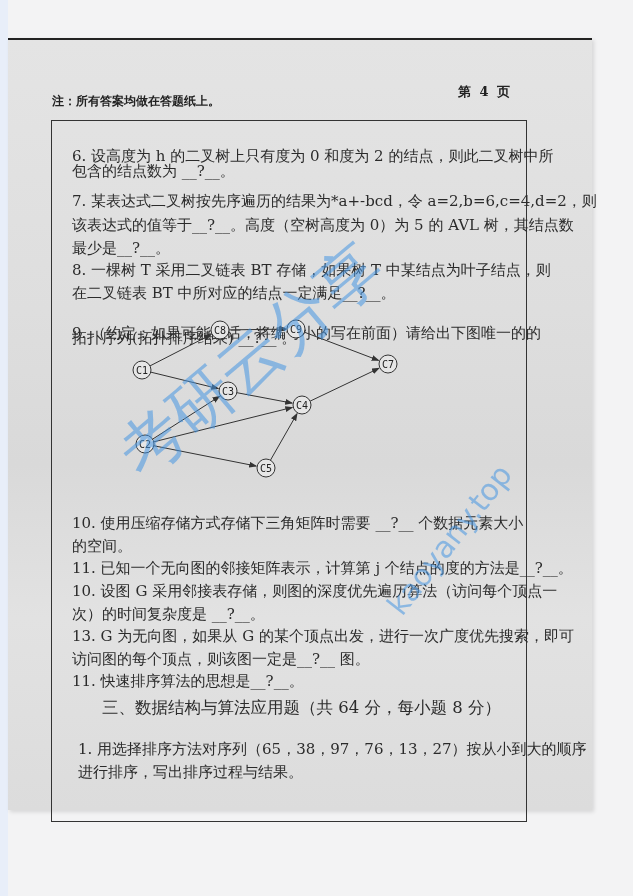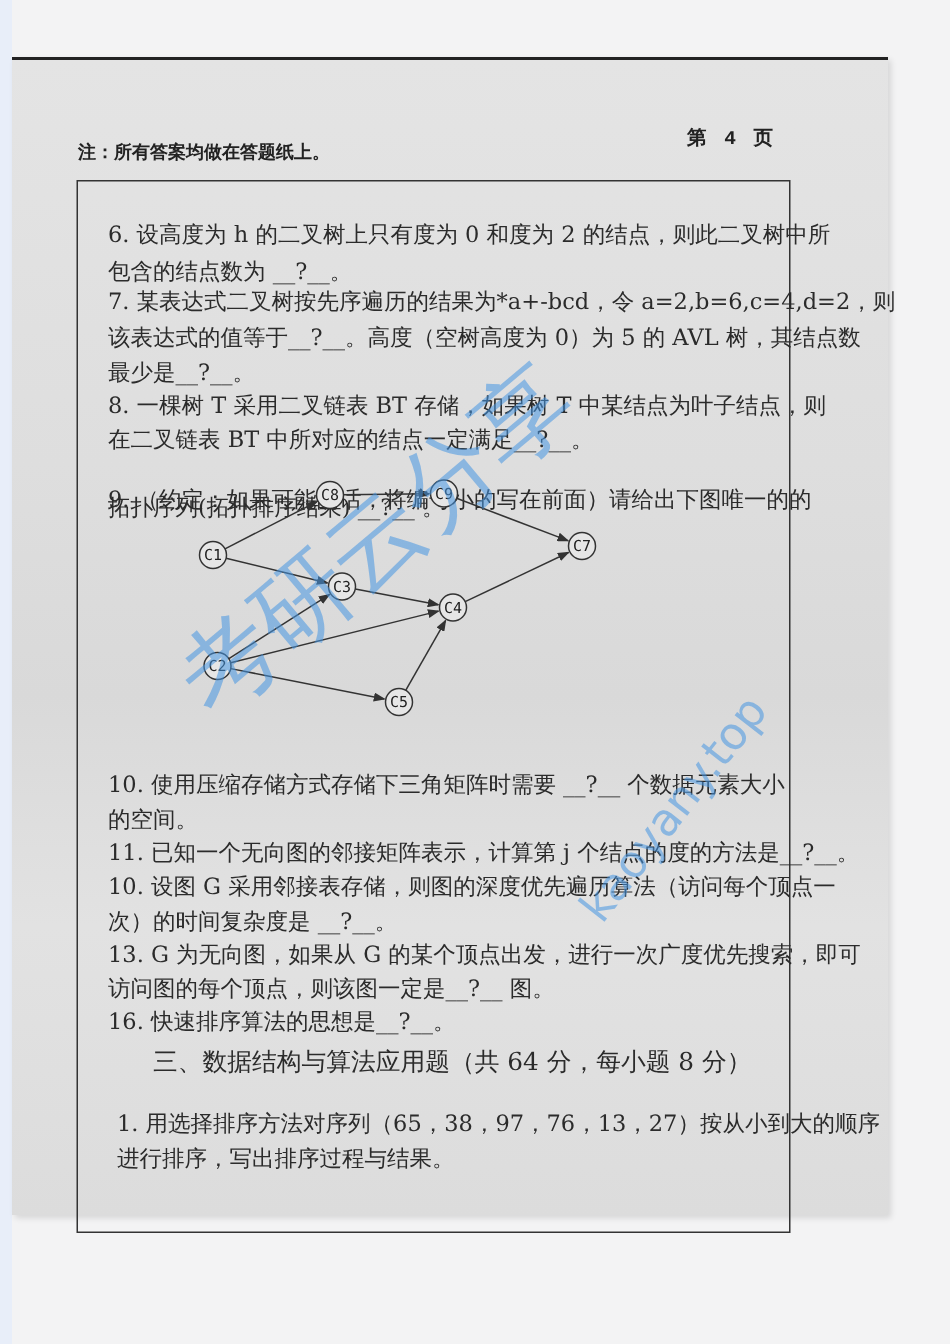--- a/index.html
+++ b/index.html
@@ -13,21 +13,21 @@
   .paper {
     position:absolute; left:8px; top:38px; width:584px; height:770px;
     background:linear-gradient(180deg,#e4e4e4 0%,#dedede 35%,#d9d9d9 55%,#e2e2e2 75%,#dcdcdc 100%);
     border-top:2px solid #222;
     box-shadow: 2px 2px 4px rgba(0,0,0,0.12);
   }
   .header-note {
     position:absolute; left:52px; top:93px; font-size:12px; font-weight:bold; color:#222;
   }
   .page-num {
-    position:absolute; left:458px; top:83px; font-size:13px; font-weight:bold; color:#222; letter-spacing:2px;font-family:Liberation Mono, monospace;
+    position:absolute; left:458px; top:83px; font-size:13px; font-weight:bold; color:#222; letter-spacing:2px;
   }
   .answer-box {
     position:absolute; left:51px; top:120px; width:476px; height:702px;
     border:1px solid #333; box-sizing:border-box;
   }
   .line {
     position:absolute; left:72px; font-size:15px; white-space:nowrap; color:#2b2b2b;
   }
   .section-title {
     position:absolute; left:78px; top:697px; font-size:16.5px; white-space:nowrap; color:#2b2b2b;margin-left:24px;
@@ -44,21 +44,21 @@
 
 <div class="scan-edge"></div>
 <div class="paper"></div>
 
 <div class="header-note">注：所有答案均做在答题纸上。</div>
 <div class="page-num">第 4 页</div>
 
 <div class="answer-box"></div>
 
 <div class="line" style="top:147px">6.   设高度为 h 的二叉树上只有度为 0 和度为 2 的结点，则此二叉树中所</div>
-<div class="line" style="top:172px">包含的结点数为 __?__。</div>
+<div class="line" style="top:162px">包含的结点数为 __?__。</div>
 
 <div class="line" style="top:192px">7.   某表达式二叉树按先序遍历的结果为*a+-bcd，令 a=2,b=6,c=4,d=2，则</div>
 <div class="line" style="top:216px">该表达式的值等于__?__。高度（空树高度为 0）为 5 的 AVL 树，其结点数</div>
 <div class="line" style="top:239px">最少是__?__。</div>
 
 <div class="line" style="top:261px">8.   一棵树 T 采用二叉链表 BT 存储，如果树 T 中某结点为叶子结点，则</div>
 <div class="line" style="top:284px">在二叉链表 BT 中所对应的结点一定满足__?__。</div>
 
 <div class="line" style="top:324px">9.   （约定：如果可能的话，将编号小的写在前面）请给出下图唯一的的</div>
 <div class="line" style="top:329px">拓扑序列(拓扑排序结果) __?__ 。</div>
@@ -123,20 +123,20 @@
 <div class="line" style="top:537px">的空间。</div>
 
 <div class="line" style="top:559px">11. 已知一个无向图的邻接矩阵表示，计算第 j 个结点的度的方法是__?__。</div>
 
 <div class="line" style="top:582px">10. 设图 G 采用邻接表存储，则图的深度优先遍历算法（访问每个顶点一</div>
 <div class="line" style="top:605px">次）的时间复杂度是 __?__。</div>
 
 <div class="line" style="top:627px">13. G 为无向图，如果从 G 的某个顶点出发，进行一次广度优先搜索，即可</div>
 <div class="line" style="top:650px">访问图的每个顶点，则该图一定是__?__ 图。</div>
 
-<div class="line" style="top:672px">16. 快速排序算法的思想是__?__。</div>
+<div class="line" style="top:672px">11. 快速排序算法的思想是__?__。</div>
 
 <div class="section-title">三、数据结构与算法应用题（共 64 分，每小题 8 分）</div>
 <div class="line" style="top:740px; left:78px">1.  用选择排序方法对序列（65，38，97，76，13，27）按从小到大的顺序</div>
 <div class="line" style="top:763px; left:78px">     进行排序，写出排序过程与结果。</div>
 
 <div class="watermark" style="left:100px; top:430px; font-size:64px; transform:rotate(-40deg); transform-origin:left top;">考研云分享</div>
 <div class="watermark" style="left:380px; top:600px; font-size:30px; transform:rotate(-52deg); transform-origin:left top;">kaoyany.top</div>
 
 </body></html>

